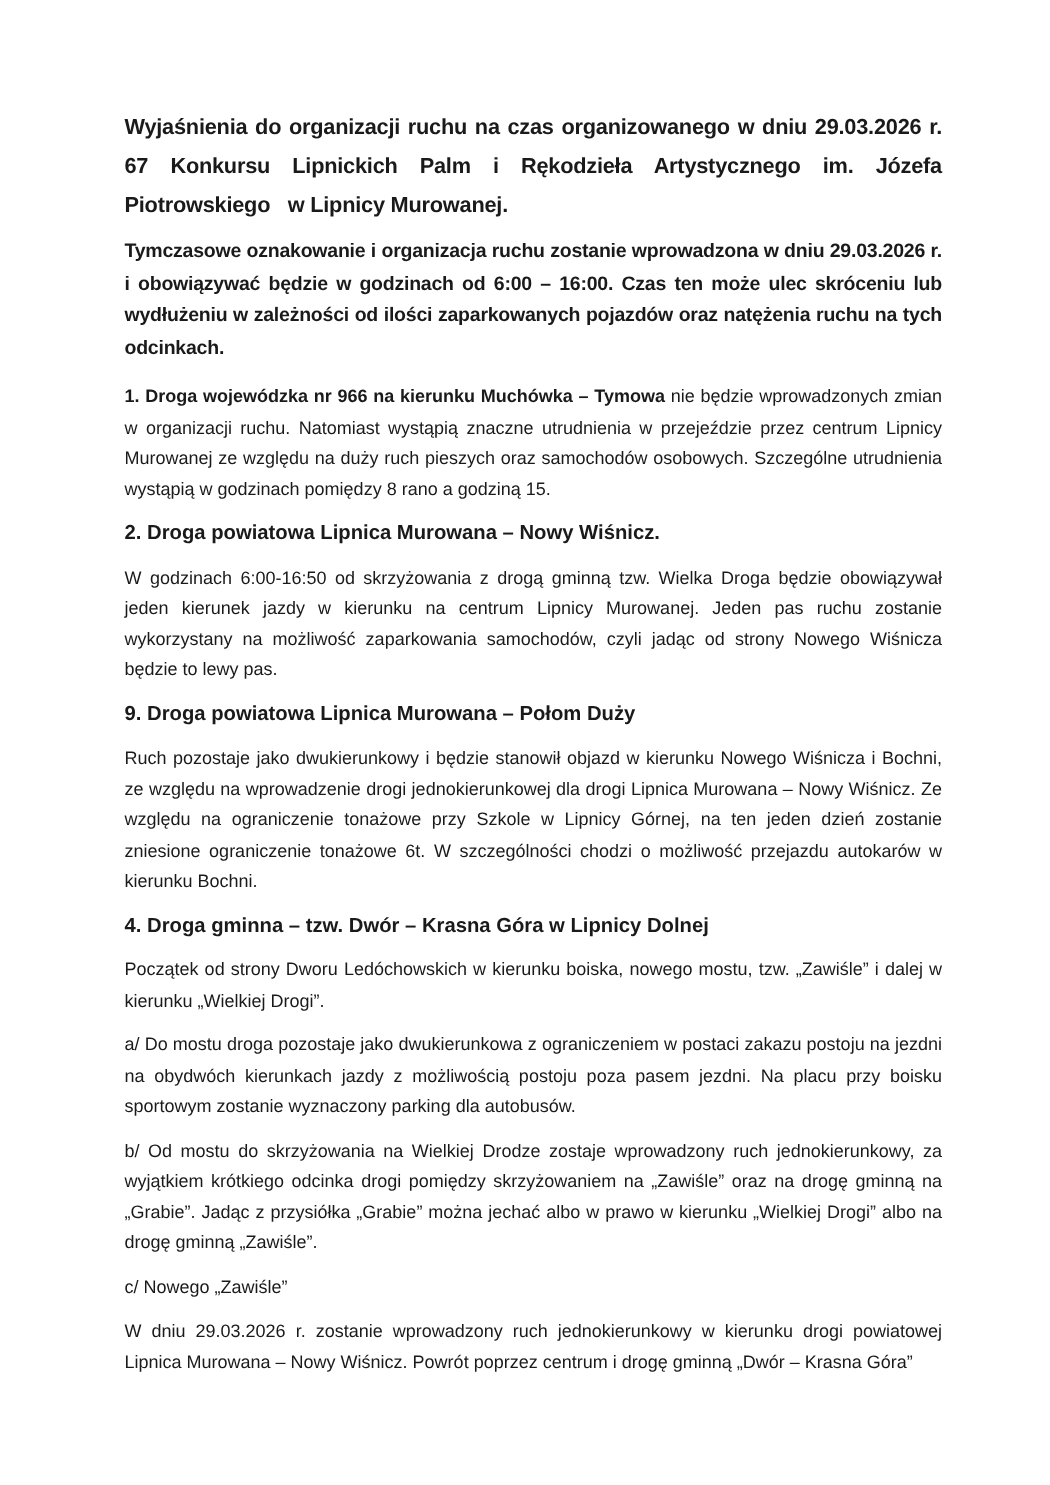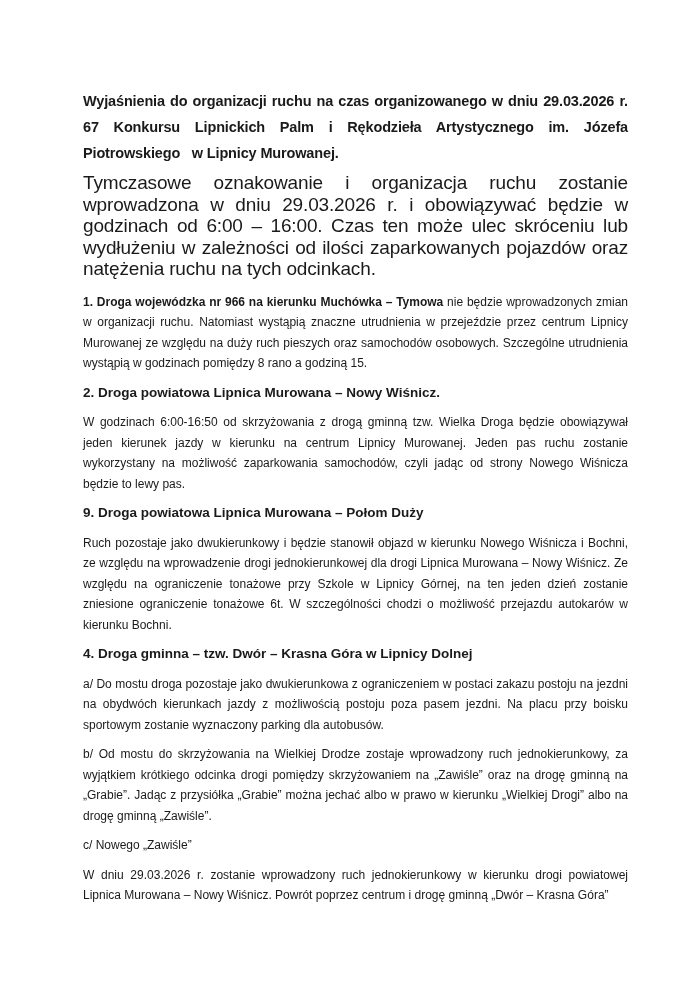--- a/index.html
+++ b/index.html
@@ -11,39 +11,39 @@
     position: relative;
     width: 700px;
     height: 990px;
     background: #ffffff;
     overflow: hidden;
     font-family: "Liberation Sans", "DejaVu Sans", sans-serif;
     color: #1a1a1a;
   }
   .content {
     position: absolute;
-    top: 88px;
+    top: 72px;
     left: 83px;
     width: 545px;
   }
   .content p {
     margin: 0 0 9px 0;
     text-align: justify;
   }
   .doc-title {
     font-weight: 700;
     font-size: 14.5px;
     line-height: 26px;
     letter-spacing: -0.15px;
     white-space: pre-wrap;
     margin-bottom: 6px !important;
   }
   .bold-para {
-    font-weight: 400;
-    font-size: 19px;
+    font-weight: 700;
+    font-size: 13px;
     line-height: 21.5px;
     letter-spacing: -0.15px;
     margin-bottom: 12px !important;
   }
   .heading {
     font-weight: 700;
     font-size: 13.5px;
     line-height: 20.5px;
     text-align: right;
   }
@@ -71,20 +71,21 @@
     <p class="heading">2. Droga powiatowa Lipnica Murowana – Nowy Wiśnicz.</p>
 
     <p class="para">W godzinach 6:00-16:50 od skrzyżowania z drogą gminną tzw. Wielka Droga będzie obowiązywał jeden kierunek jazdy w kierunku na centrum Lipnicy Murowanej. Jeden pas ruchu zostanie wykorzystany na możliwość zaparkowania samochodów, czyli jadąc od strony Nowego Wiśnicza będzie to lewy pas.</p>
 
     <p class="heading">9. Droga powiatowa Lipnica Murowana – Połom Duży</p>
 
     <p class="para">Ruch pozostaje jako dwukierunkowy i będzie stanowił objazd w kierunku Nowego Wiśnicza i Bochni, ze względu na wprowadzenie drogi jednokierunkowej dla drogi Lipnica Murowana – Nowy Wiśnicz. Ze względu na ograniczenie tonażowe przy Szkole w Lipnicy Górnej, na ten jeden dzień zostanie zniesione ograniczenie tonażowe 6t. W szczególności chodzi o możliwość przejazdu autokarów w kierunku Bochni.</p>
 
     <p class="heading">4. Droga gminna – tzw. Dwór – Krasna Góra w Lipnicy Dolnej</p>
 
+    <p class="para">Początek od strony Dworu Ledóchowskich w kierunku boiska, nowego mostu, tzw. „Zawiśle” i dalej w kierunku „Wielkiej Drogi”.</p>
 
     <p class="para">a/ Do mostu droga pozostaje jako dwukierunkowa z ograniczeniem w postaci zakazu postoju na jezdni na obydwóch kierunkach jazdy z możliwością postoju poza pasem jezdni. Na placu przy boisku sportowym zostanie wyznaczony parking dla autobusów.</p>
 
     <p class="para">b/ Od mostu do skrzyżowania na Wielkiej Drodze zostaje wprowadzony ruch jednokierunkowy, za wyjątkiem krótkiego odcinka drogi pomiędzy skrzyżowaniem na „Zawiśle” oraz na drogę gminną na „Grabie”. Jadąc z przysiółka „Grabie” można jechać albo w prawo w kierunku „Wielkiej Drogi” albo na drogę gminną „Zawiśle”.</p>
 
     <p class="para">c/ Nowego „Zawiśle”</p>
 
     <p class="para">W dniu 29.03.2026 r. zostanie wprowadzony ruch jednokierunkowy w kierunku drogi powiatowej Lipnica Murowana – Nowy Wiśnicz. Powrót poprzez centrum i drogę gminną „Dwór – Krasna Góra”</p>
 
   </div>

